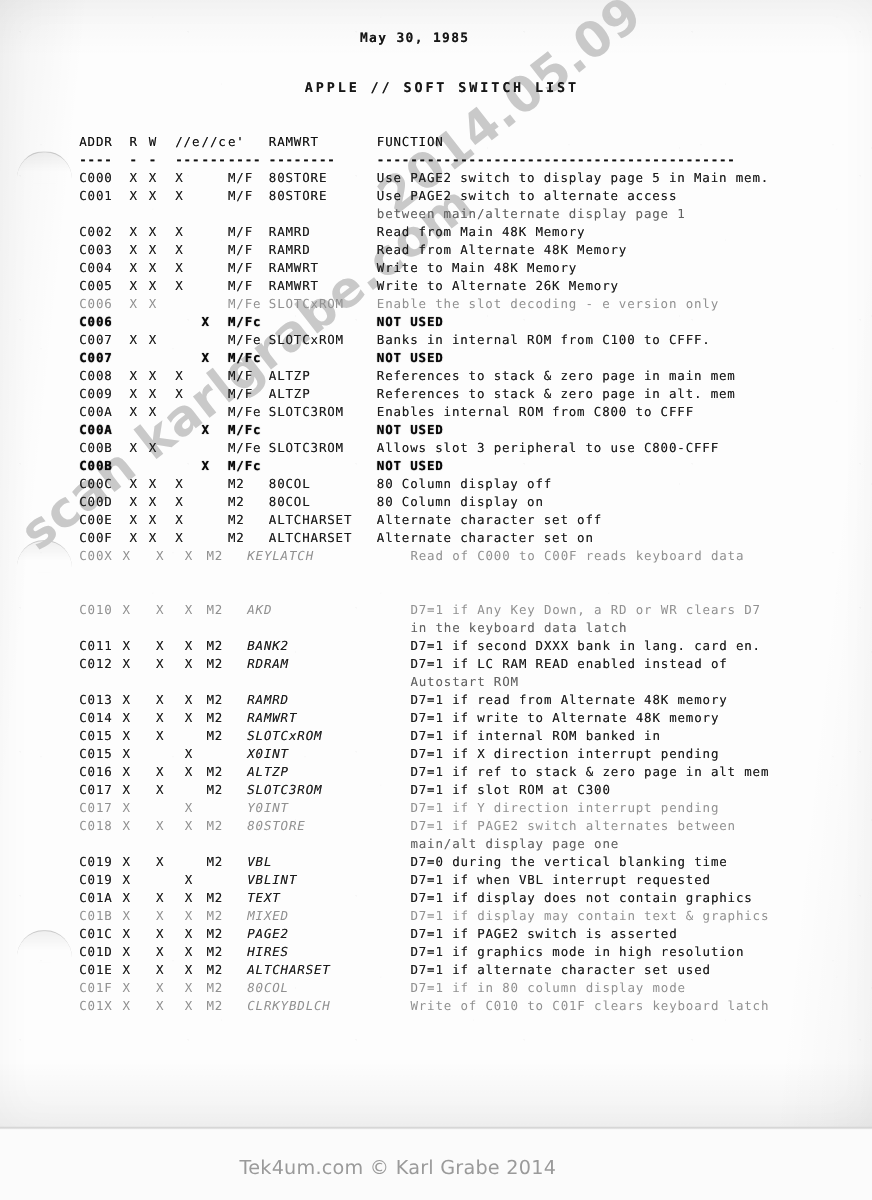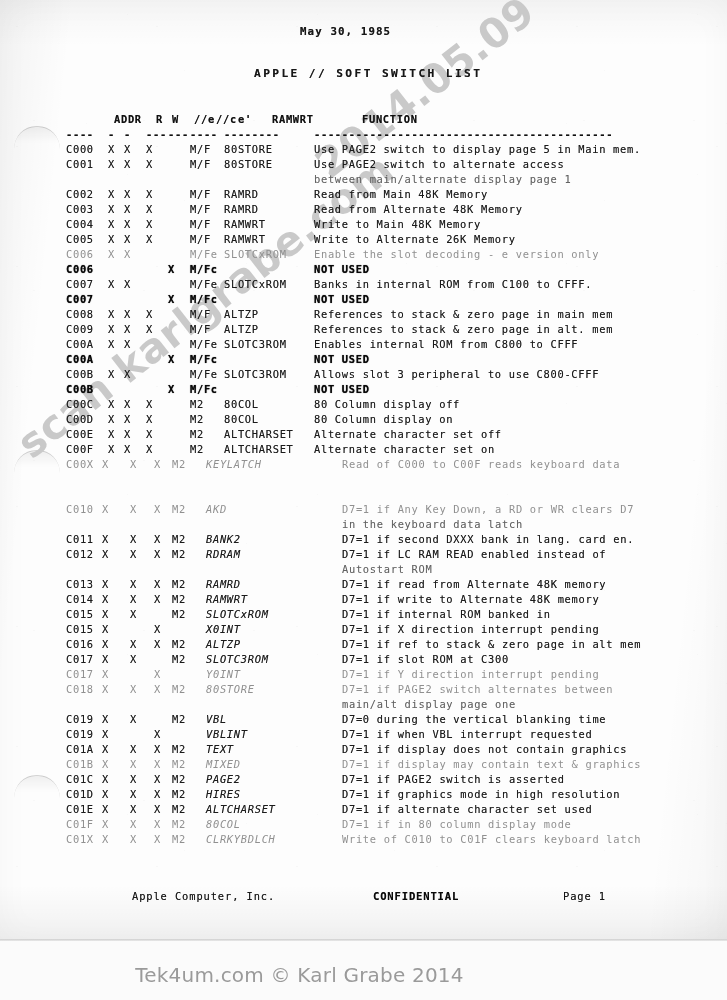--- a/index.html
+++ b/index.html
@@ -111,35 +111,35 @@
 
   
   .s-addr {left:0px;}
   .s-r    {left:36px;}
   .s-w    {left:64px;}
   .s-e    {left:88px;}
   .s-ep   {left:106px;}
   .s-sw   {left:140px;font-style:italic;}
   .s-fn   {left:248px;padding-left:28px;}
 
-  #header-row .cell{font-weight:700;color:#101010;margin-left:48px;}
+  #header-row .cell{font-weight:400;color:#101010;}
   #rule-row .cell{font-weight:700;color:#101010;letter-spacing:.7px;}
 
   
   #doc-footer{position:absolute;left:0;top:890px;width:727px;height:20px;}
   #footer-company{position:absolute;left:132px;top:0;font-size:10.4px;letter-spacing:.9px;}
   #footer-classification{position:absolute;left:373px;top:0;font-size:10.6px;letter-spacing:.8px;font-weight:700;color:#0a0a0a;}
   #footer-page{position:absolute;left:563px;top:0;font-size:10.4px;letter-spacing:.9px;}
 
   
   #site-credit{
     position:absolute;left:0;top:963px;width:599px;
     text-align:center;
     font-family:"DejaVu Sans","Liberation Sans",sans-serif;
-    font-size:20px;color:#9a9a9a;letter-spacing:.2px;
+    font-size:16px;color:#9a9a9a;letter-spacing:.2px;padding-left:32px;
   }
 
   
   #scan-noise{
     position:absolute;inset:0;pointer-events:none;opacity:.5;
     background-image:
       radial-gradient(circle at 12% 22%, rgba(0,0,0,.05) 0 .7px, transparent .8px),
       radial-gradient(circle at 67% 9%,  rgba(0,0,0,.04) 0 .6px, transparent .7px),
       radial-gradient(circle at 31% 71%, rgba(0,0,0,.045) 0 .7px, transparent .8px),
       radial-gradient(circle at 88% 54%, rgba(0,0,0,.04) 0 .6px, transparent .7px),
@@ -547,25 +547,20 @@
             <span class="cell s-r f">X</span>
             <span class="cell s-w f">X</span>
             <span class="cell s-e f">X</span>
             <span class="cell s-ep f">M2</span>
             <span class="cell s-sw f">CLRKYBDLCH</span>
             <span class="cell s-fn f">Write of C010 to C01F clears keyboard latch</span>
           </div>
         </div>
     </div>
 
-    <div id="doc-footer">
-      <span class="tw" id="footer-company">Apple Computer, Inc.</span>
-      <span class="tw" id="footer-classification">CONFIDENTIAL</span>
-      <span class="tw" id="footer-page">Page 1</span>
-    </div>
 
     <div id="scan-noise"></div>
   </div>
 
   <div id="paper-bottom-edge"></div>
   <div id="below-page"></div>
 
   <div id="site-credit">Tek4um.com © Karl Grabe 2014</div>
 </div>
 

